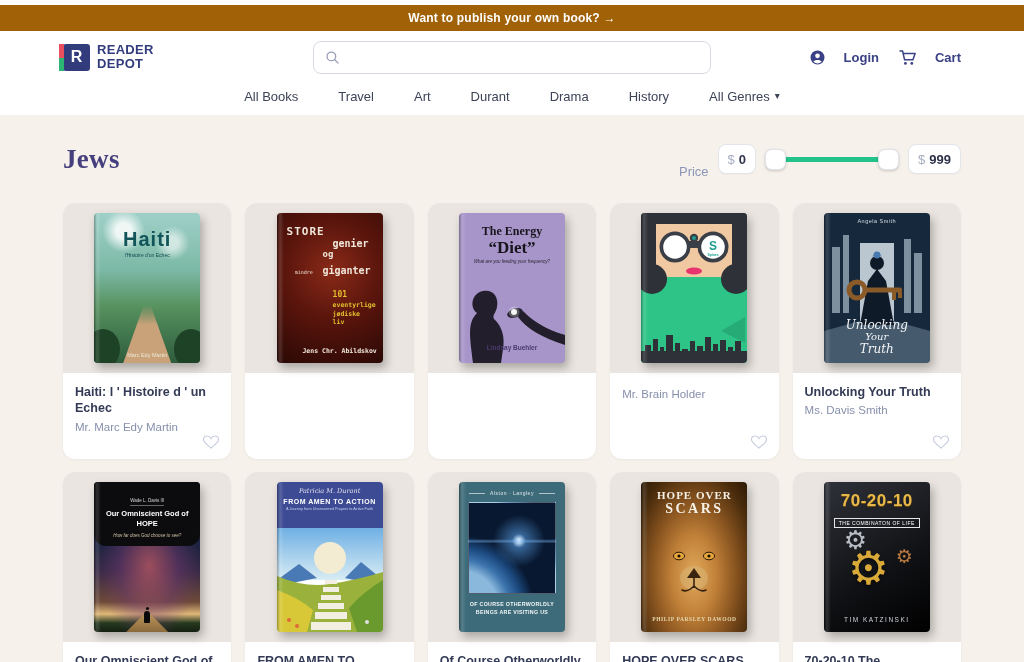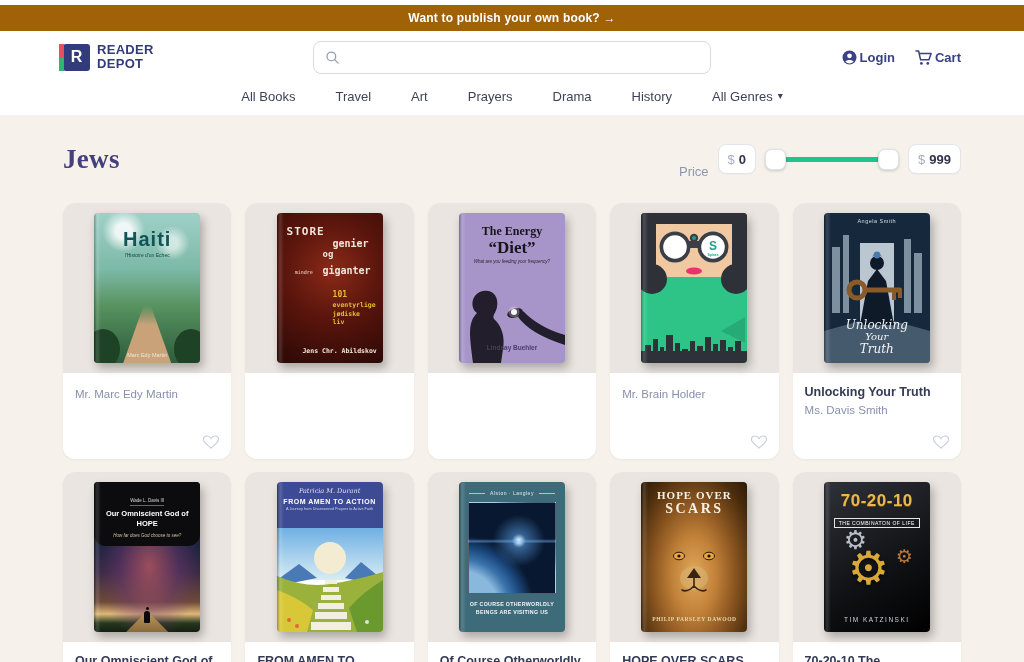--- a/index.html
+++ b/index.html
@@ -18,21 +18,21 @@
   .logo-mark { position:relative; width:27px; height:27px; background:#323c7d; border-radius:3px; display:flex; align-items:center; justify-content:center; }
   .logo-mark::before { content:""; position:absolute; left:-4px; top:0; width:5px; height:14px; background:#e94f5f; }
   .logo-mark::after  { content:""; position:absolute; left:-4px; bottom:0; width:5px; height:13px; background:#2bb673; }
   .logo-letter { color:#fff; font-weight:800; font-size:16px; }
   .logo-text { color:#323c7d; font-weight:800; font-size:13px; line-height:1.05; letter-spacing:.3px; }
   .search-wrap { flex:1; display:flex; justify-content:center; }
   .search-box { width:398px; height:33px; border:1px solid #d7dae2; border-radius:8px; display:flex; align-items:center; padding:0 11px; gap:8px; background:#fff; }
   .search-box input { border:none; outline:none; flex:1; font-size:12.5px; color:#3c4257; background:transparent; }
   .search-box input::placeholder { color:#9aa1b5; }
   .header-right { width:210px; display:flex; justify-content:flex-end; align-items:center; gap:20px; }
-  .hdr-btn { display:flex; align-items:center; gap:2px; color:#3a4184; font-size:13px; font-weight:600; cursor:pointer; }
+  .hdr-btn { display:flex; align-items:center; gap:18px; color:#3a4184; font-size:13px; font-weight:600; cursor:pointer; }
 
   .nav { display:flex; justify-content:center; align-items:center; gap:40px; height:32px; padding-bottom:6px; }
   .nav-item { font-size:13px; color:#3d4357; cursor:pointer; display:flex; align-items:center; gap:5px; }
   .caret { font-size:10px; color:#3d4357; line-height:1; }
 
   
   .content { padding:26px 63px 0; }
   .title-row { display:flex; justify-content:space-between; align-items:center; height:36px; }
   .page-title { font-family:"Liberation Serif",serif; font-size:27px; font-weight:700; color:#453f7e; letter-spacing:.3px; }
   .filter { display:flex; align-items:center; gap:9px; }
@@ -193,21 +193,21 @@
     <div class="nav-item">
         <span>All Books</span>
       </div>
     <div class="nav-item">
         <span>Travel</span>
       </div>
     <div class="nav-item">
         <span>Art</span>
       </div>
     <div class="nav-item">
-        <span>Prayers</span>
+        <span>Durant</span>
       </div>
     <div class="nav-item">
         <span>Drama</span>
       </div>
     <div class="nav-item">
         <span>History</span>
       </div>
     <div class="nav-item">
       <span>All Genres</span>
       <span class="caret">▾</span>
@@ -243,20 +243,21 @@
         <div class="cover cov-haiti">
           <div class="haiti-title">Haiti</div>
           <div class="haiti-sub">l'Histoire d'un Echec</div>
           <div class="haiti-bush l"></div>
           <div class="haiti-bush r"></div>
           <div class="haiti-path"></div>
           <div class="haiti-author">Marc Edy Martin</div>
         </div>
       </div>
       <div class="card-body">
+        <div class="card-title">Haiti: l ' Histoire d ' un Echec</div>
         <div class="card-author">Mr. Marc Edy Martin</div>
         <button class="fav">
           <svg width="18" height="16" viewBox="0 0 18 16">
             <path d="M9 14 C5 10.5 1.5 8.5 1.5 5.5 C1.5 3.5 3 2 5 2 C6.6 2 8.2 3 9 4.6 C9.8 3 11.4 2 13 2 C15 2 16.5 3.5 16.5 5.5 C16.5 8.5 13 10.5 9 14 Z" fill="none" stroke="#c9cede" stroke-width="1.2"></path>
           </svg>
         </button>
       </div>
     </div>
 
     <div class="card">

